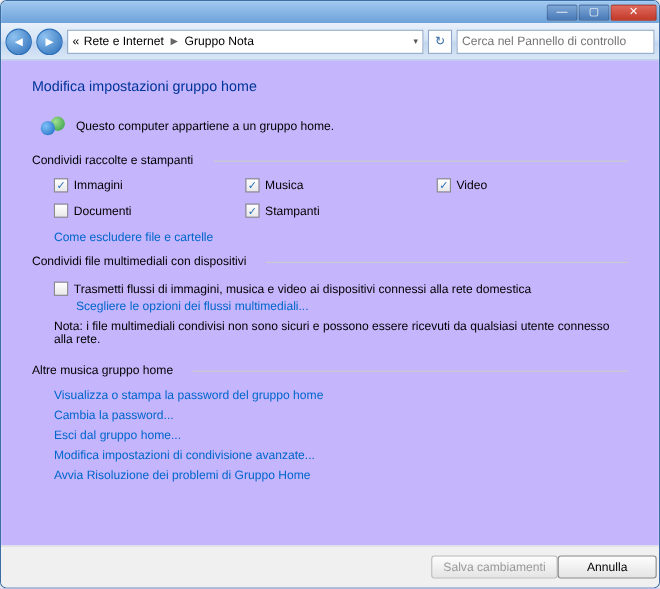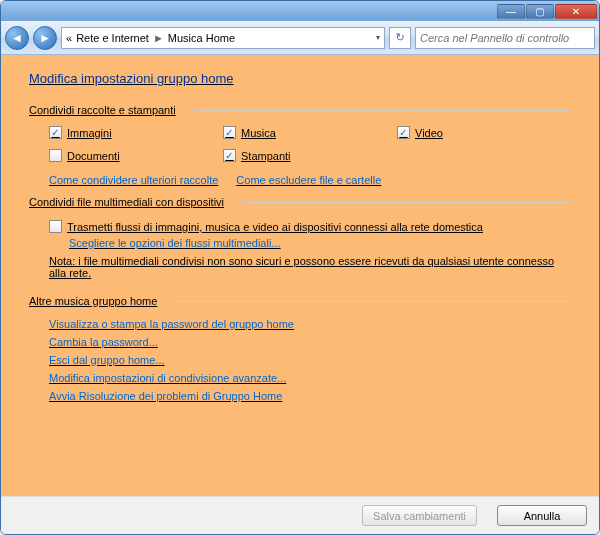--- a/index.html
+++ b/index.html
@@ -82,31 +82,29 @@
   .refresh {
     width:22px; height:22px; border:1px solid #8fa8c8; background:#fff;
     display:flex; align-items:center; justify-content:center; color:#3a6ea5;
   }
   .search {
     width: 180px;
     height: 22px;
     border: 1px solid #8fa8c8;
     background: #fff;
     color: #888;
-    font-style: italic;
     padding: 0 4px;
     font-size: 11px;
   }
   .content {
     flex: 1;
-    background: #fdba74;
+    background: #c4b5fd;
     padding: 16px 28px 20px 28px;
     overflow: auto;
     color: #000;
-    text-decoration: underline;
   }
   .page-title {
     color: #003399;
     font-size: 13px;
     font-weight: normal;
     margin-bottom: 18px;
   }
   .info-row {
     display: flex;
     align-items: center;
@@ -174,24 +172,24 @@
     font-size: 11px;
     color: #000;
   }
   .action-link {
     display:block;
     padding: 3px 0 3px 20px;
   }
   .footer {
     background: #f0f0f0;
     border-top: 1px solid #ddd;
-    padding: 8px 12px;
+    padding: 8px 2px;
     display: flex;
     justify-content: flex-end;
-    gap: 20px;
+    gap: 0;
   }
   .btn {
     min-width: 90px;
     height: 21px;
     border: 1px solid #888;
     background: linear-gradient(to bottom,#fdfdfd,#e4e4e4);
     font-size: 11px;
     border-radius: 3px;
     padding: 0 10px;
     display:flex; align-items:center; justify-content:center;
@@ -212,31 +210,38 @@
     <div class="wbtn close">✕</div>
   </div>
 
   <div class="navbar">
     <div class="navbtn">◄</div>
     <div class="navbtn">►</div>
     <div class="breadcrumb">
       <span>«</span>
       <span>Rete e Internet</span>
       <span class="bc-sep">►</span>
-      <span>Musica Home</span>
+      <span>Gruppo Nota</span>
       <span class="bc-drop">▾</span>
     </div>
     <div class="refresh">↻</div>
     <input class="search" placeholder="Cerca nel Pannello di controllo" style="">
   </div>
 
   <div class="content">
 
     <div class="page-title">Modifica impostazioni gruppo home</div>
 
+    <div class="info-row">
+      <div class="hg-icon">
+        <div class="b2"></div>
+          <div class="b1"></div>
+      </div>
+      <span>Questo computer appartiene a un gruppo home.</span>
+    </div>
 
     <div class="section-header">
       <span>Condividi raccolte e stampanti</span>
       <div class="line"></div>
     </div>
 
     <div class="checkgrid">
       <label class="cb">
         <span class="box">✓</span>
         <span>Immagini</span>
@@ -253,21 +258,20 @@
         <span class="box"></span>
         <span>Documenti</span>
       </label>
       <label class="cb">
         <span class="box">✓</span>
         <span>Stampanti</span>
       </label>
     </div>
 
     <div class="link-row">
-      <span class="link">Come condividere ulteriori raccolte</span>
       <span class="link">Come escludere file e cartelle</span>
     </div>
 
     <div class="section-header">
       <span>Condividi file multimediali con dispositivi</span>
       <div class="line"></div>
     </div>
 
     <div class="stream-row">
       <label class="cb" style="align-items:center">

